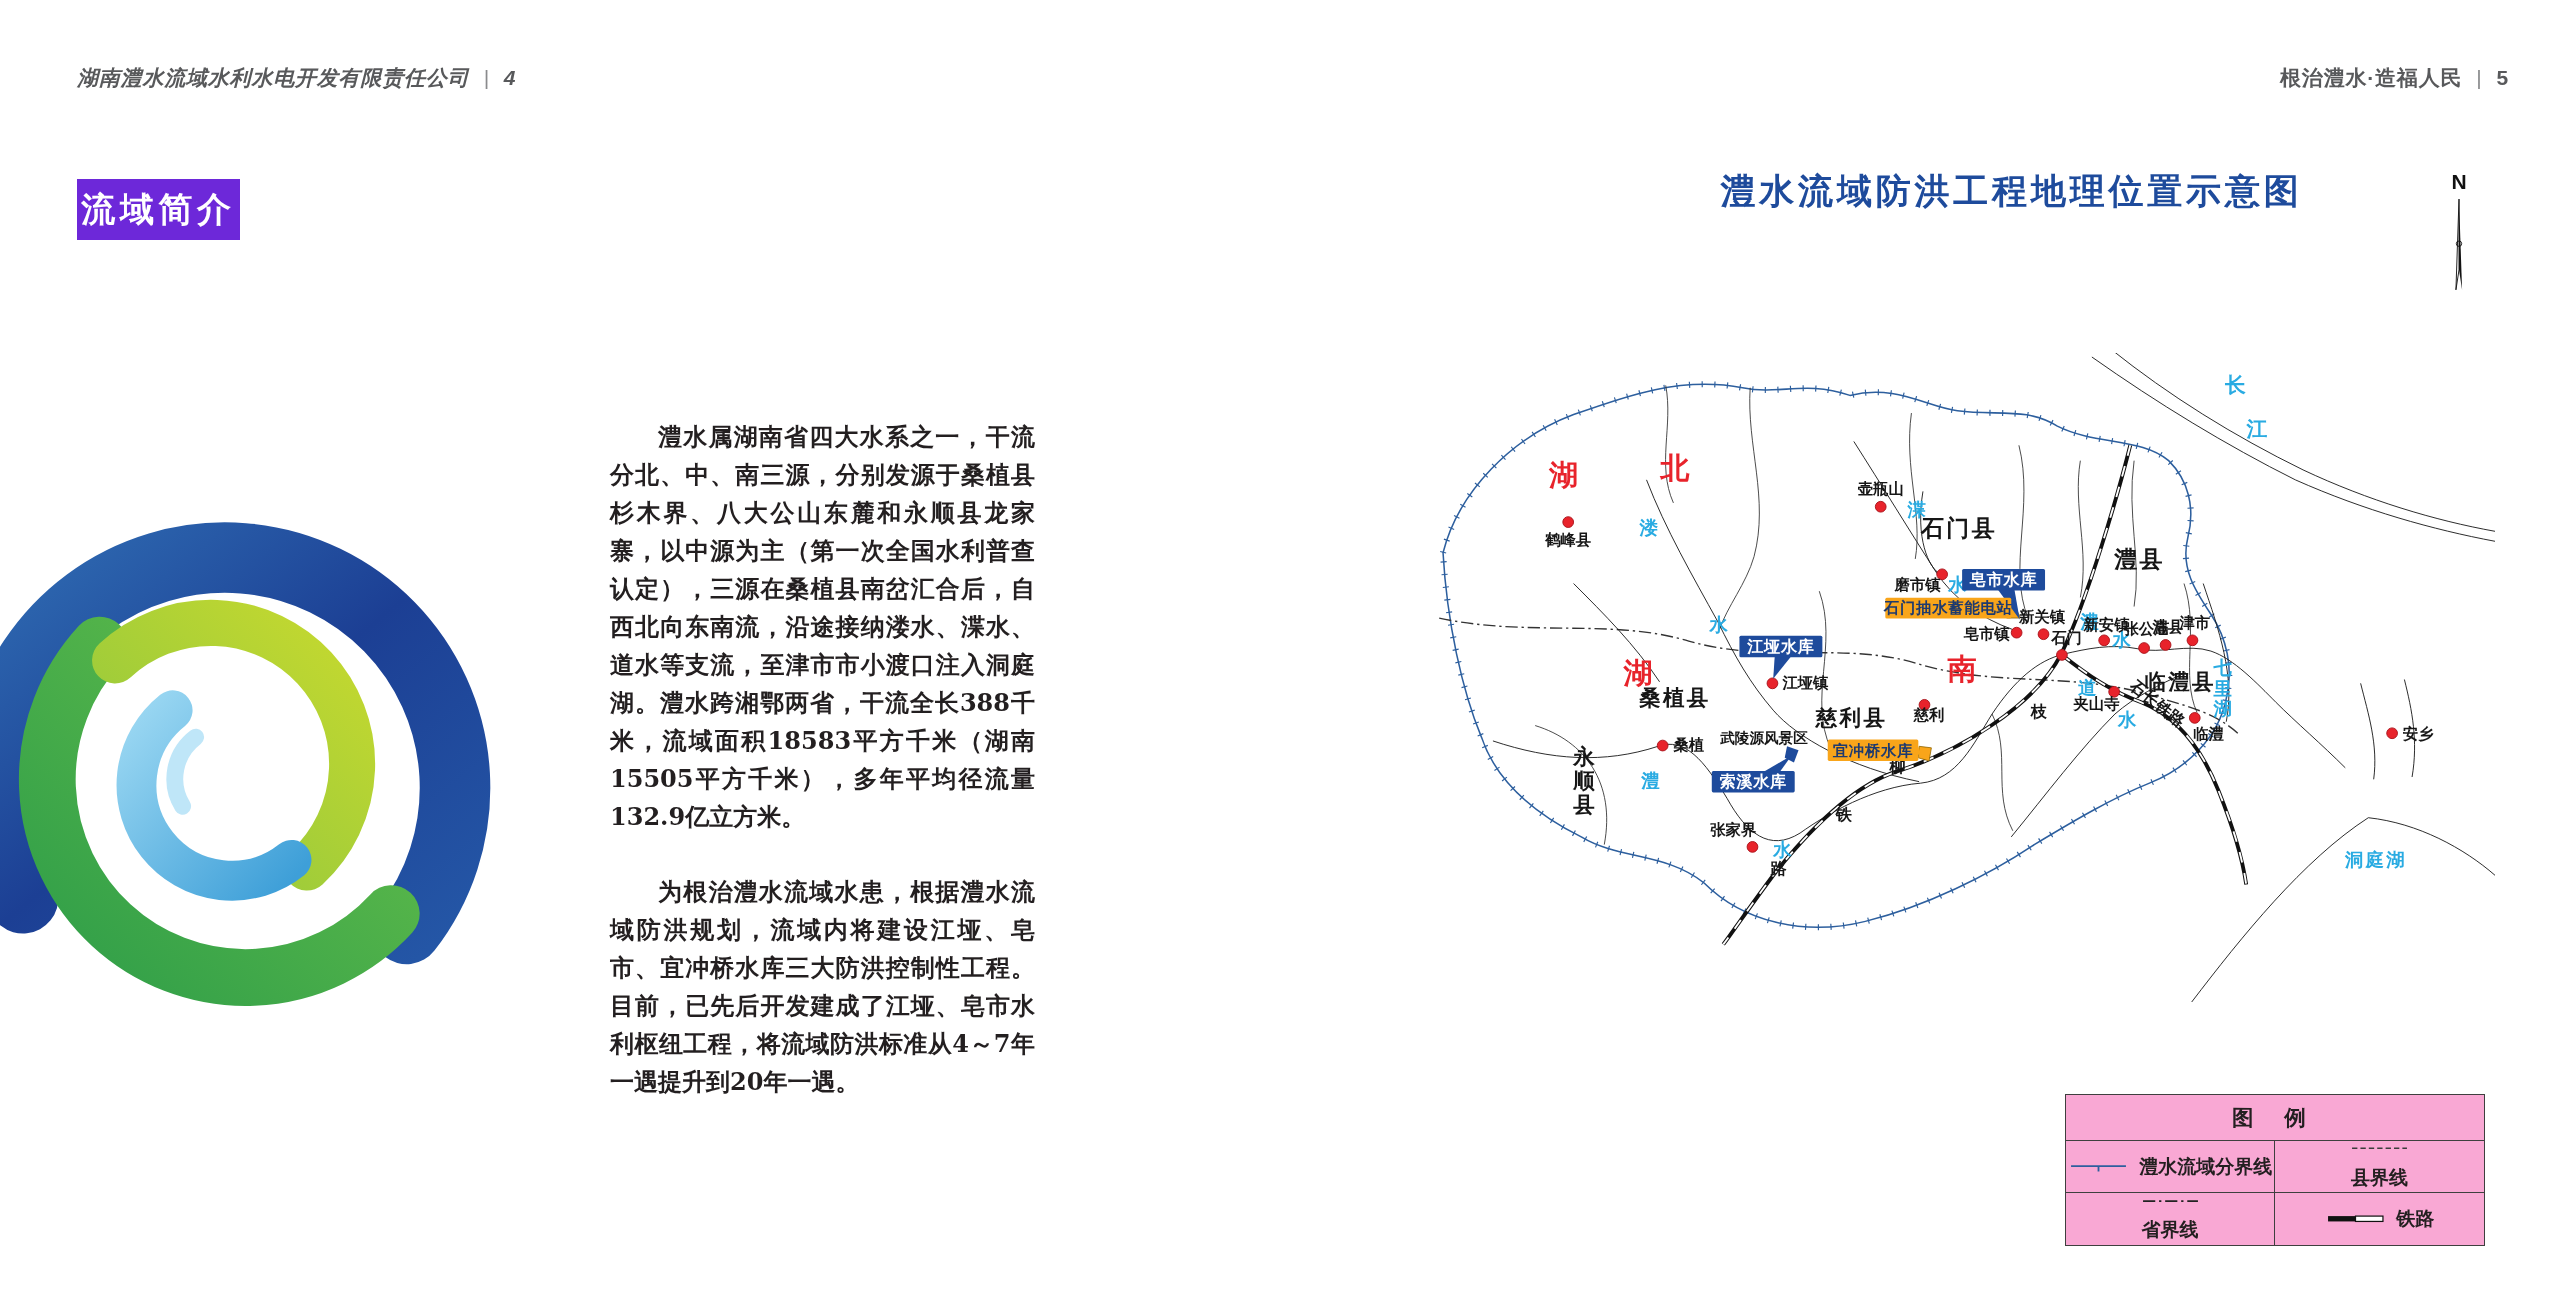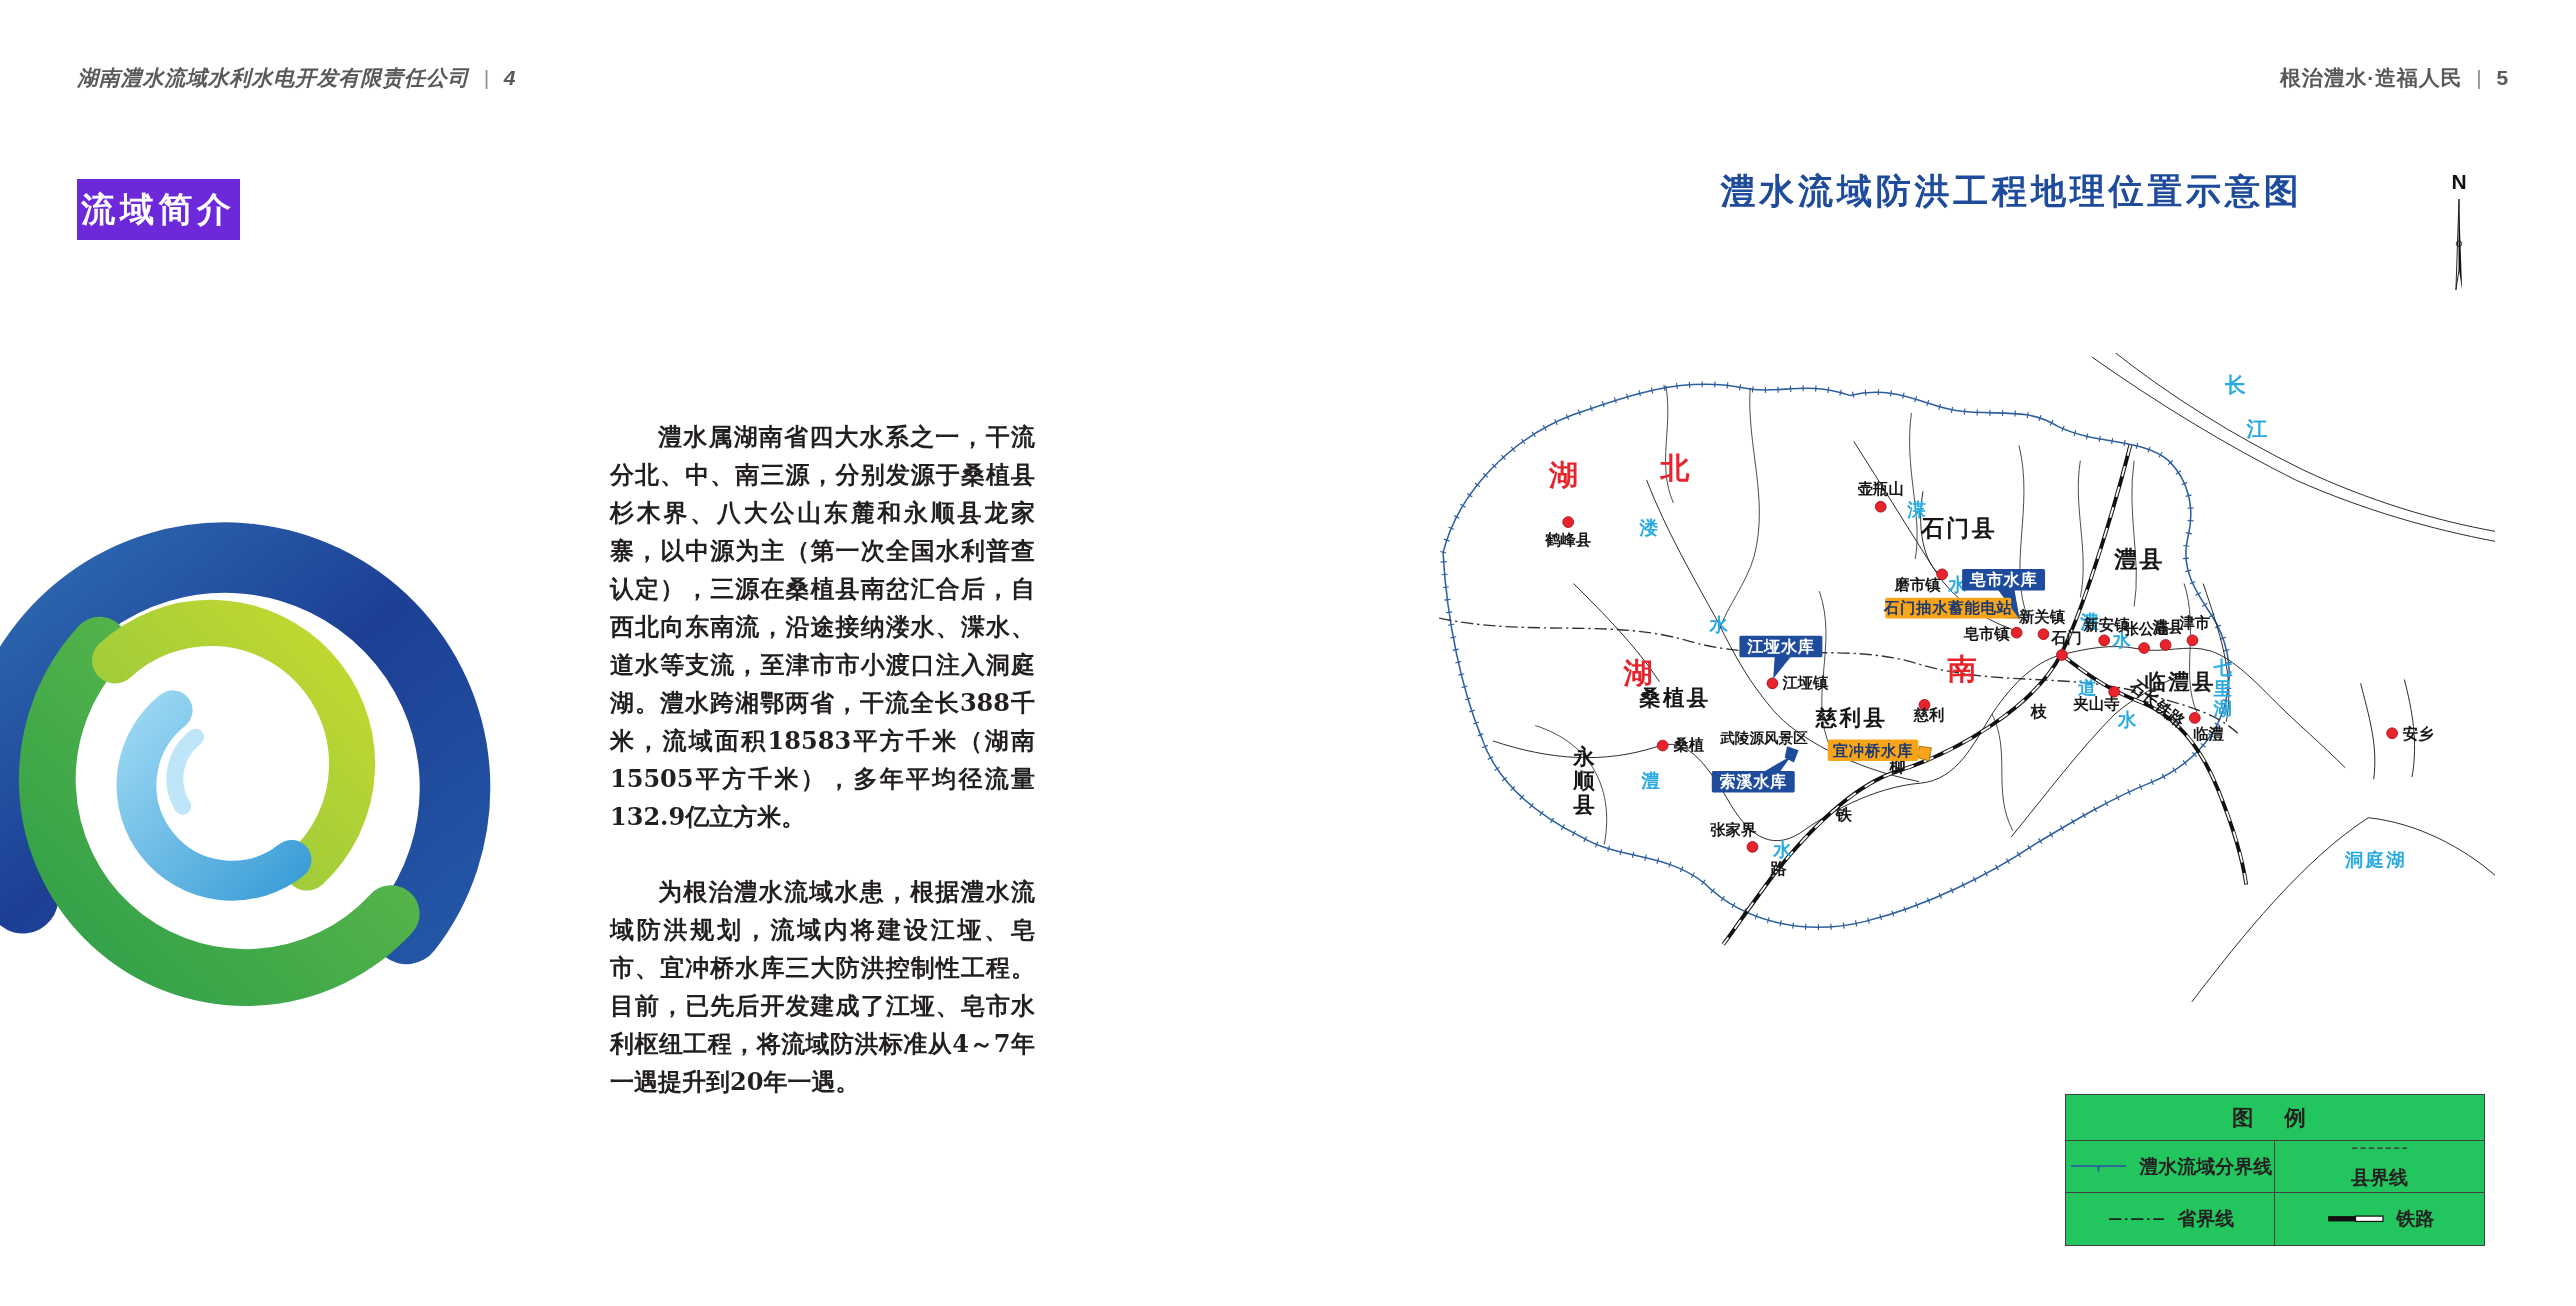--- a/index.html
+++ b/index.html
@@ -20,29 +20,29 @@
              font-size:24px;line-height:38px;font-weight:bold;color:#231f20;text-align:justify;}
   .body-text p{margin:0 0 37px 0;text-indent:2em;}
 
   
   .map-title{left:1497px;top:168px;width:1029px;text-align:center;
              font-size:35px;font-weight:bold;color:#1e4b9c;letter-spacing:3.8px;}
   .compass{left:2432px;top:170px;width:54px;text-align:center;}
   .compass .n{font-size:21px;font-weight:bold;color:#111;display:block;margin-bottom:1.5px;}
 
   
-  .legend{left:2065px;top:1094px;width:418px;height:150px;border:1.9px solid #3f3f3f;background:#22c55e;
+  .legend{left:2065px;top:1094px;width:418px;height:150px;border:1.9px solid #3f3f3f;background:#f9a8d4;
           display:flex;flex-direction:column;}
   .legend-hd{height:45px;border-bottom:1.5px solid #3f3f3f;display:flex;align-items:center;justify-content:center;
              font-size:21.5px;font-weight:bold;letter-spacing:12.3px;color:#231f20;}
   .legend-body{flex:1;display:grid;grid-template-columns:1fr 1fr;grid-template-rows:1fr 1fr;}
   .legend-cell{display:flex;align-items:center;justify-content:center;gap:10.7px;}
   .legend-cell.c1{border-right:1.5px solid #3f3f3f;border-bottom:1.5px solid #3f3f3f;}
   .legend-cell.c2{border-bottom:1.5px solid #3f3f3f;flex-direction:column;}
-  .legend-cell.c3{border-right:1.5px solid #3f3f3f;}
+  .legend-cell.c3{border-right:1.5px solid #3f3f3f;flex-direction:column;}
   .legend-label{font-size:19px;font-weight:bold;color:#231f20;}
 
   
   .prov{fill:#e8232b;font-size:38px;font-weight:bold;}
   .county{fill:#161616;font-weight:bold;letter-spacing:3px;}
   .town-lb{fill:#161616;font-size:20px;font-weight:bold;}
   .river-ch{fill:#29abe2;font-weight:bold;}
   .lake-lb{fill:#29abe2;font-size:24px;font-weight:bold;letter-spacing:3px;}
   .scenic-lb{fill:#161616;font-size:19px;font-weight:bold;}
   .rail-lb{fill:#161616;font-size:21px;font-weight:bold;}

